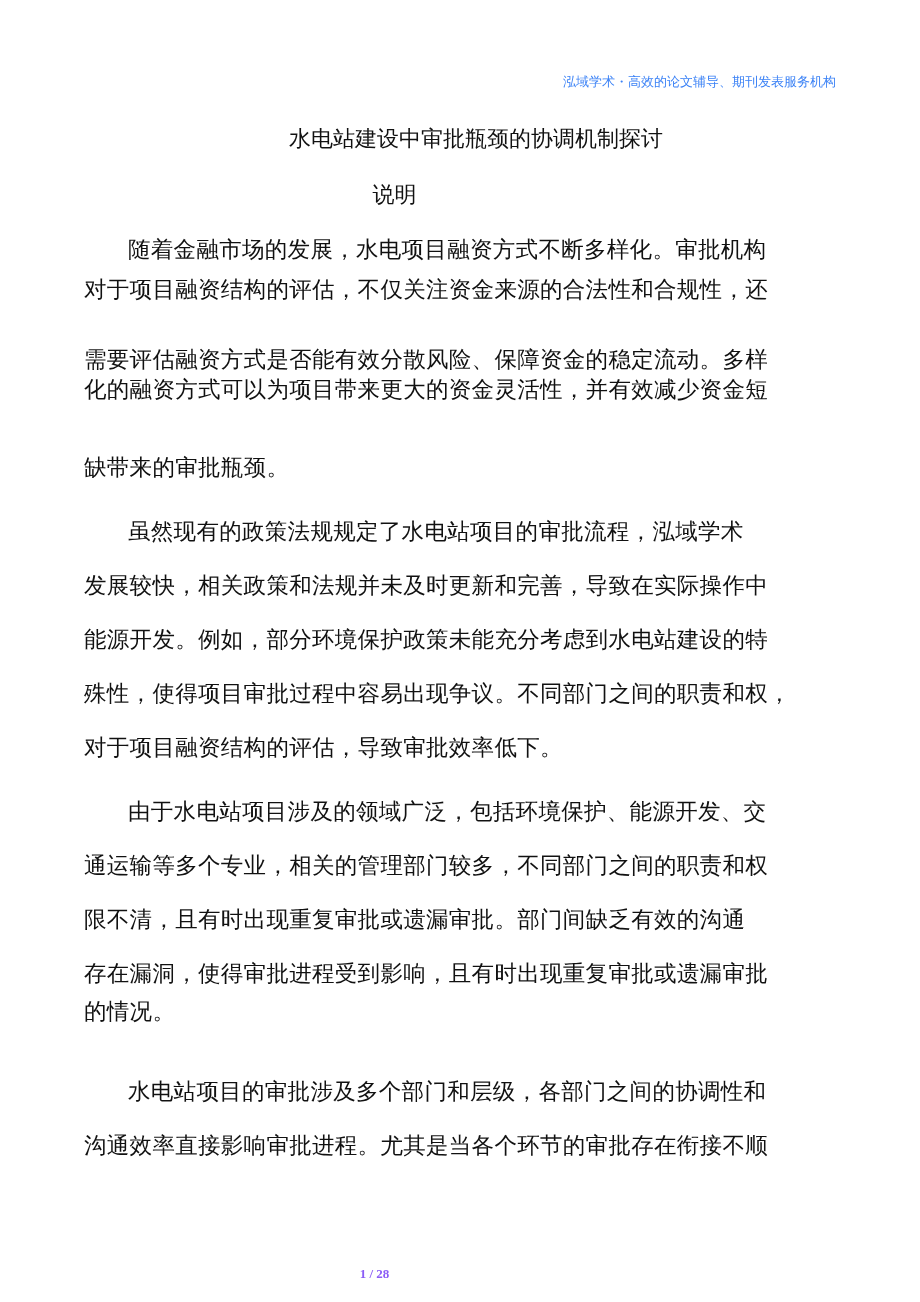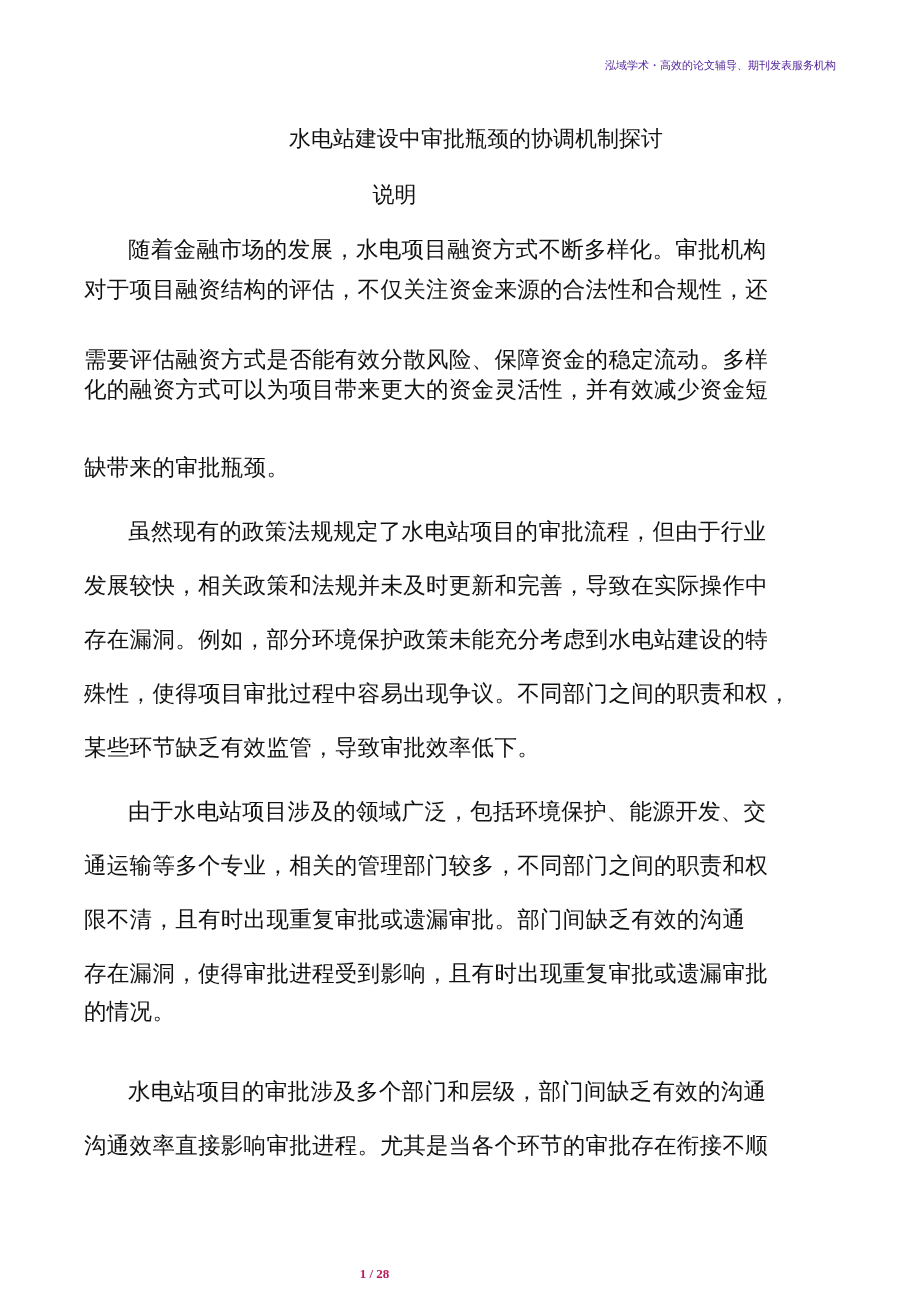--- a/index.html
+++ b/index.html
@@ -1,53 +1,53 @@
 <!DOCTYPE html>
 <html><head>
 <meta charset="utf-8">
 <style>
   html, body { margin:0; padding:0; background:#ffffff; }
   body { width:920px; height:1302px; position:relative; overflow:hidden; color:#111; }
-  .header { position:absolute; top:58px; right:84px; font-family:"DejaVu Sans", sans-serif; font-size:11px; color:#4c1d95; letter-spacing:0px; }
+  .header { position:absolute; top:73px; right:84px; font-family:"DejaVu Sans", sans-serif; font-size:13px; color:#3b82f6; letter-spacing:0px; }
   .title { position:absolute; top:124px; left:0; width:920px; text-align:center; font-family:"DejaVu Sans", sans-serif; font-size:22px; color:#111;margin-left:16px; }
   .subtitle { position:absolute; top:180px; left:0; width:789px; text-align:center; font-family:"DejaVu Sans", sans-serif; font-size:22px; color:#111; }
   .line { position:absolute; left:84px; font-family:Liberation Sans, sans-serif; font-size:22.5px; color:#111; white-space:nowrap; letter-spacing:0.3px; }
   .indent { left:128px; }
-  .footer { position:absolute; top:1266px; left:0; width:749px; text-align:center; font-family:"Liberation Serif", serif; font-weight:bold; font-size:13px; color:#be185d; }
+  .footer { position:absolute; top:1266px; left:0; width:749px; text-align:center; font-family:"Liberation Serif", serif; font-weight:bold; font-size:13px; color:#8b5cf6; }
 </style>
 </head>
 <body>
 
 <div class="header">泓域学术・高效的论文辅导、期刊发表服务机构</div>
 
 <div class="title">水电站建设中审批瓶颈的协调机制探讨</div>
 <div class="subtitle">说明</div>
 
 <div>
   <div class="line indent" style="top:234px">随着金融市场的发展，水电项目融资方式不断多样化。审批机构</div>
   <div class="line" style="top:274px">对于项目融资结构的评估，不仅关注资金来源的合法性和合规性，还</div>
   <div class="line" style="top:344px">需要评估融资方式是否能有效分散风险、保障资金的稳定流动。多样</div>
   <div class="line" style="top:374px">化的融资方式可以为项目带来更大的资金灵活性，并有效减少资金短</div>
   <div class="line" style="top:452px">缺带来的审批瓶颈。</div>
 </div>
 
 <div>
-  <div class="line indent" style="top:516px">虽然现有的政策法规规定了水电站项目的审批流程，但由于行业</div>
+  <div class="line indent" style="top:516px">虽然现有的政策法规规定了水电站项目的审批流程，泓域学术</div>
   <div class="line" style="top:570px">发展较快，相关政策和法规并未及时更新和完善，导致在实际操作中</div>
-  <div class="line" style="top:624px">存在漏洞。例如，部分环境保护政策未能充分考虑到水电站建设的特</div>
+  <div class="line" style="top:624px">能源开发。例如，部分环境保护政策未能充分考虑到水电站建设的特</div>
   <div class="line" style="top:678px">殊性，使得项目审批过程中容易出现争议。不同部门之间的职责和权，</div>
-  <div class="line" style="top:732px">某些环节缺乏有效监管，导致审批效率低下。</div>
+  <div class="line" style="top:732px">对于项目融资结构的评估，导致审批效率低下。</div>
 </div>
 
 <div>
   <div class="line indent" style="top:796px">由于水电站项目涉及的领域广泛，包括环境保护、能源开发、交</div>
   <div class="line" style="top:850px">通运输等多个专业，相关的管理部门较多，不同部门之间的职责和权</div>
   <div class="line" style="top:904px">限不清，且有时出现重复审批或遗漏审批。部门间缺乏有效的沟通</div>
   <div class="line" style="top:958px">存在漏洞，使得审批进程受到影响，且有时出现重复审批或遗漏审批</div>
   <div class="line" style="top:996px">的情况。</div>
 </div>
 
 <div>
-  <div class="line indent" style="top:1076px">水电站项目的审批涉及多个部门和层级，部门间缺乏有效的沟通</div>
+  <div class="line indent" style="top:1076px">水电站项目的审批涉及多个部门和层级，各部门之间的协调性和</div>
   <div class="line" style="top:1130px">沟通效率直接影响审批进程。尤其是当各个环节的审批存在衔接不顺</div>
 </div>
 
 <div class="footer">1 / 28</div>
 
 </body></html>

